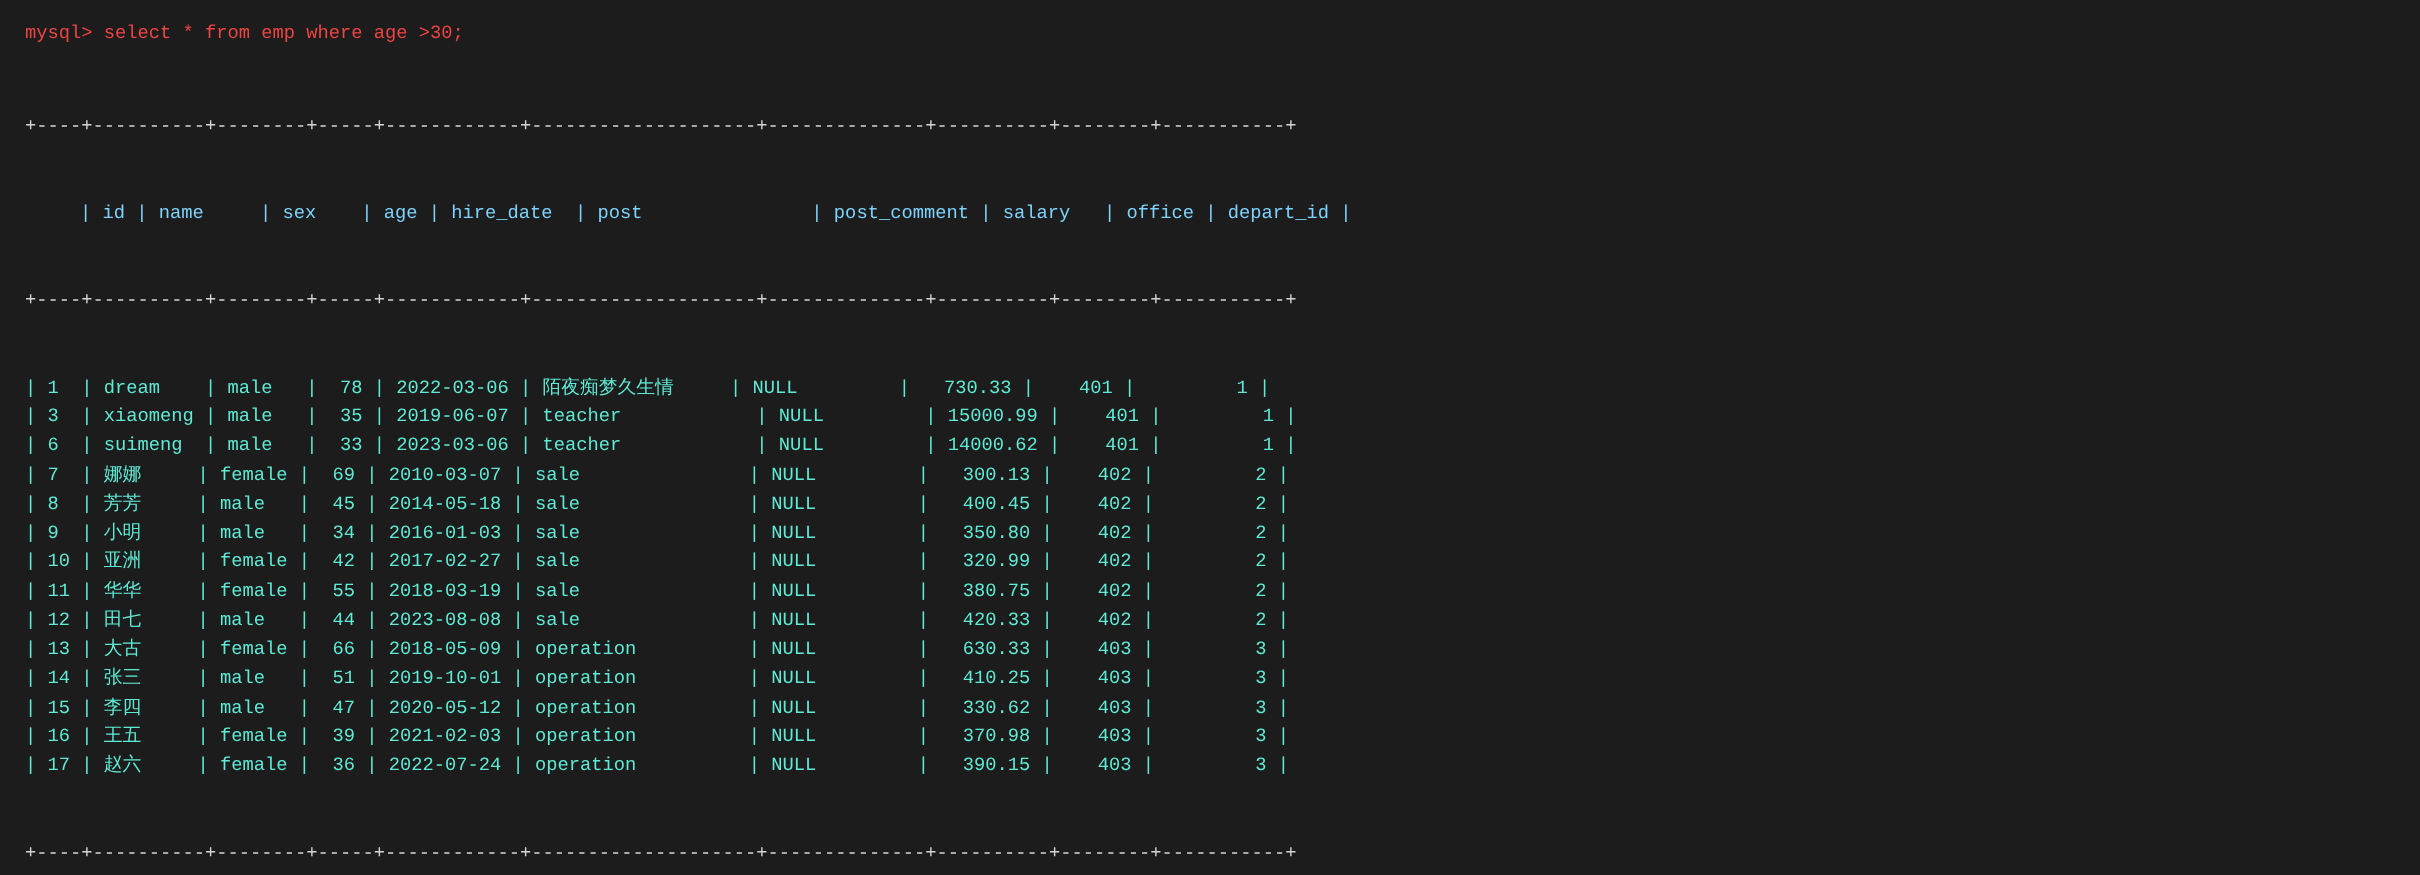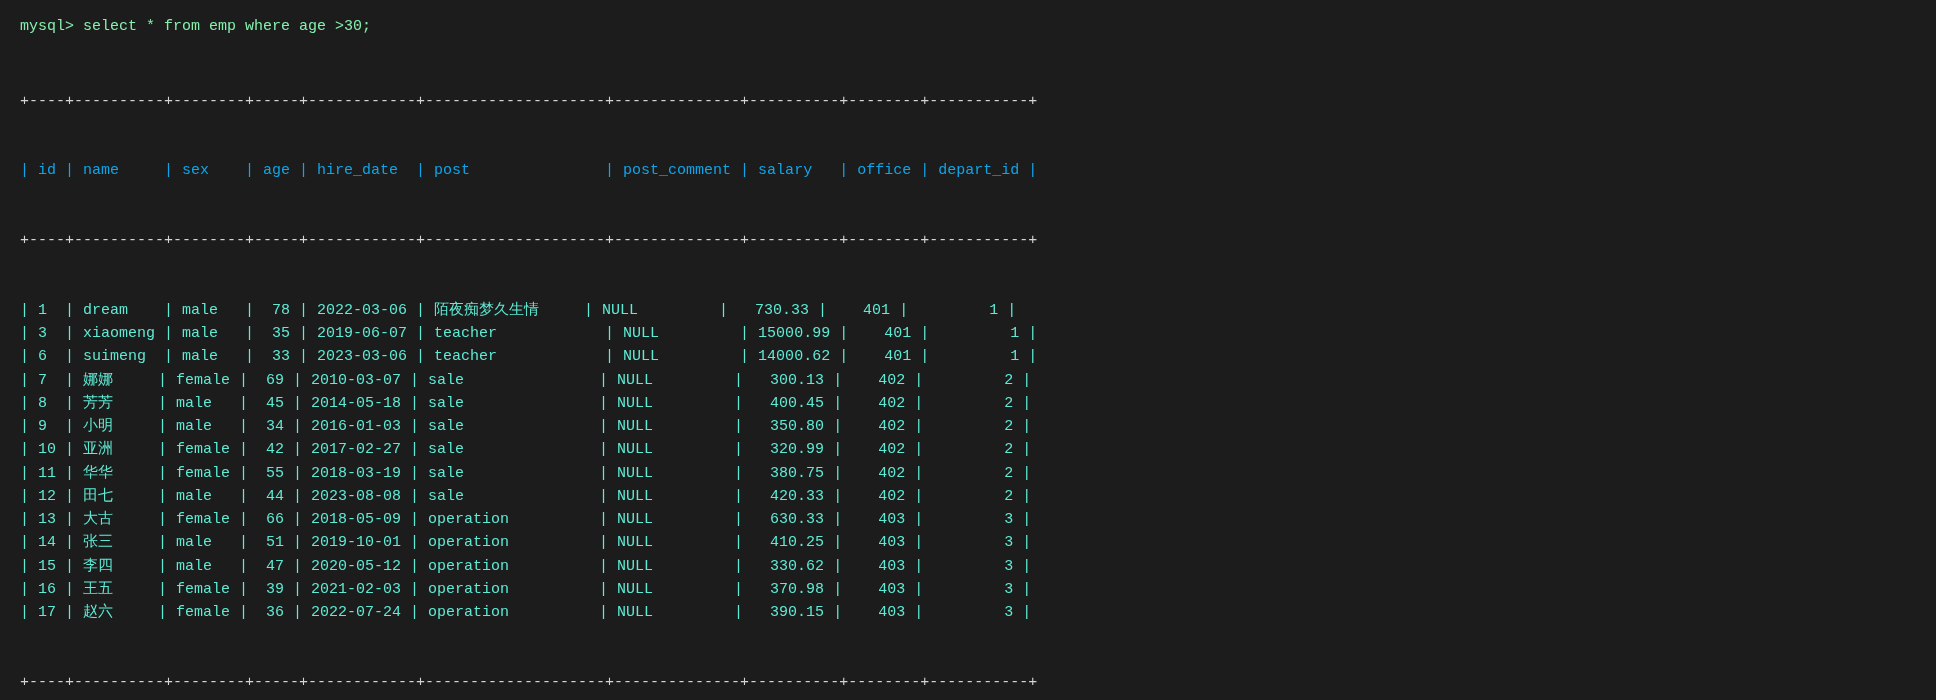--- a/index.html
+++ b/index.html
@@ -8,33 +8,34 @@
       background: #1c1c1c;
       font-family: 'Courier New', Courier, monospace;
       font-size: 15px;
       color: #d4d4d4;
       padding: 18px 20px;
       min-height: 700px;
       width: 1936px;
       overflow-x: hidden;
     }
     .prompt-line {
-      color: #86efac;
+      color: #ef4444;
       margin-bottom: 8px;
       white-space: pre;
     }
     .table-container {
       white-space: pre;
       line-height: 1.55;
     }
     .separator-line {
       color: #d4d4d4;
     }
     .header-row {
-      color: #0ea5e9;
+      color: #7dd3fc;
+      margin-left: 44px;
     }
     .data-row {
       color: #5eead4;
     }
   </style>
 </head>
 <body>
 
 <div>
   <div class="prompt-line">mysql&gt; select * from emp where age &gt;30;</div>

